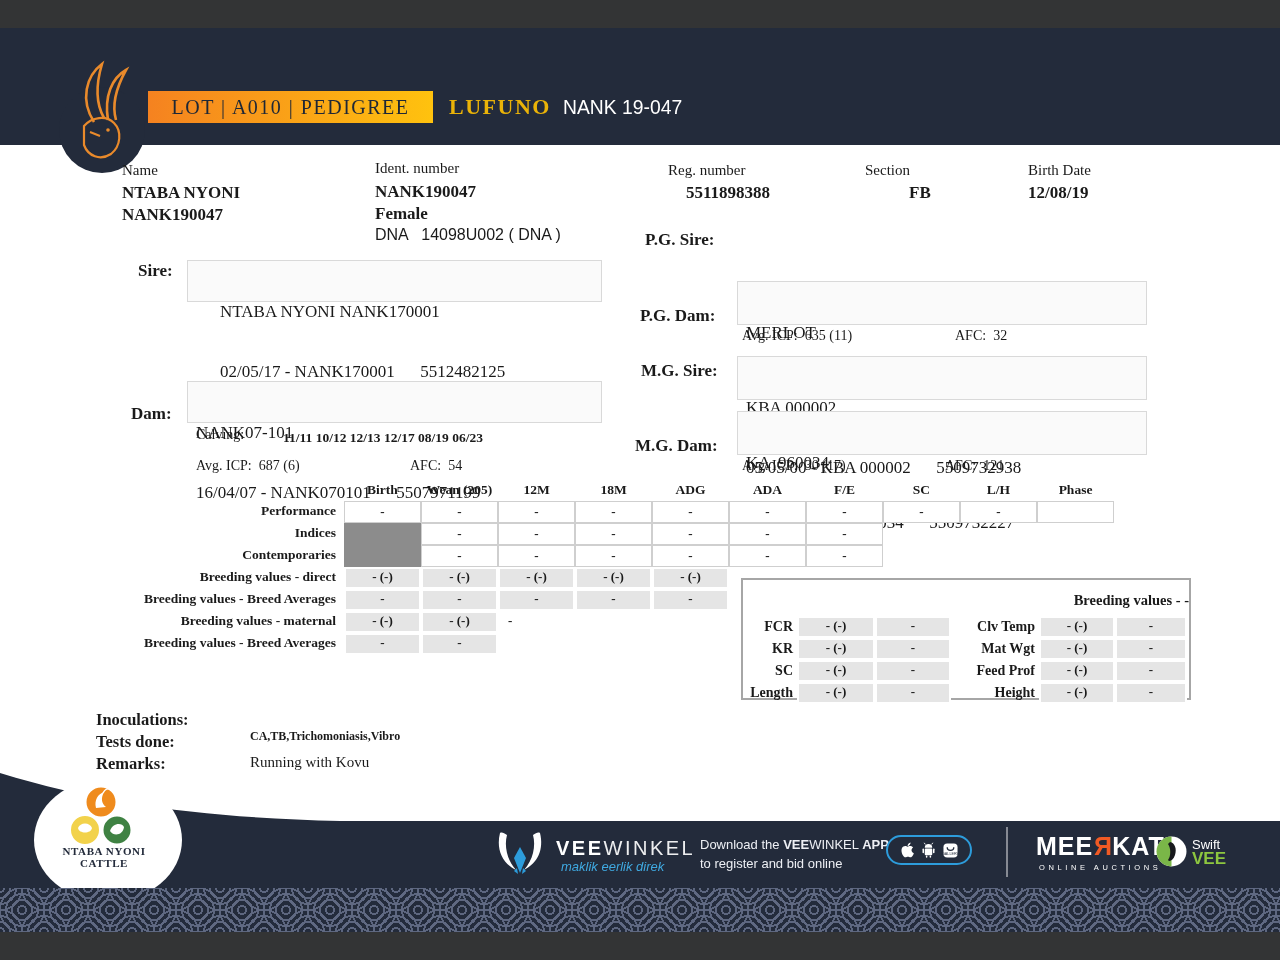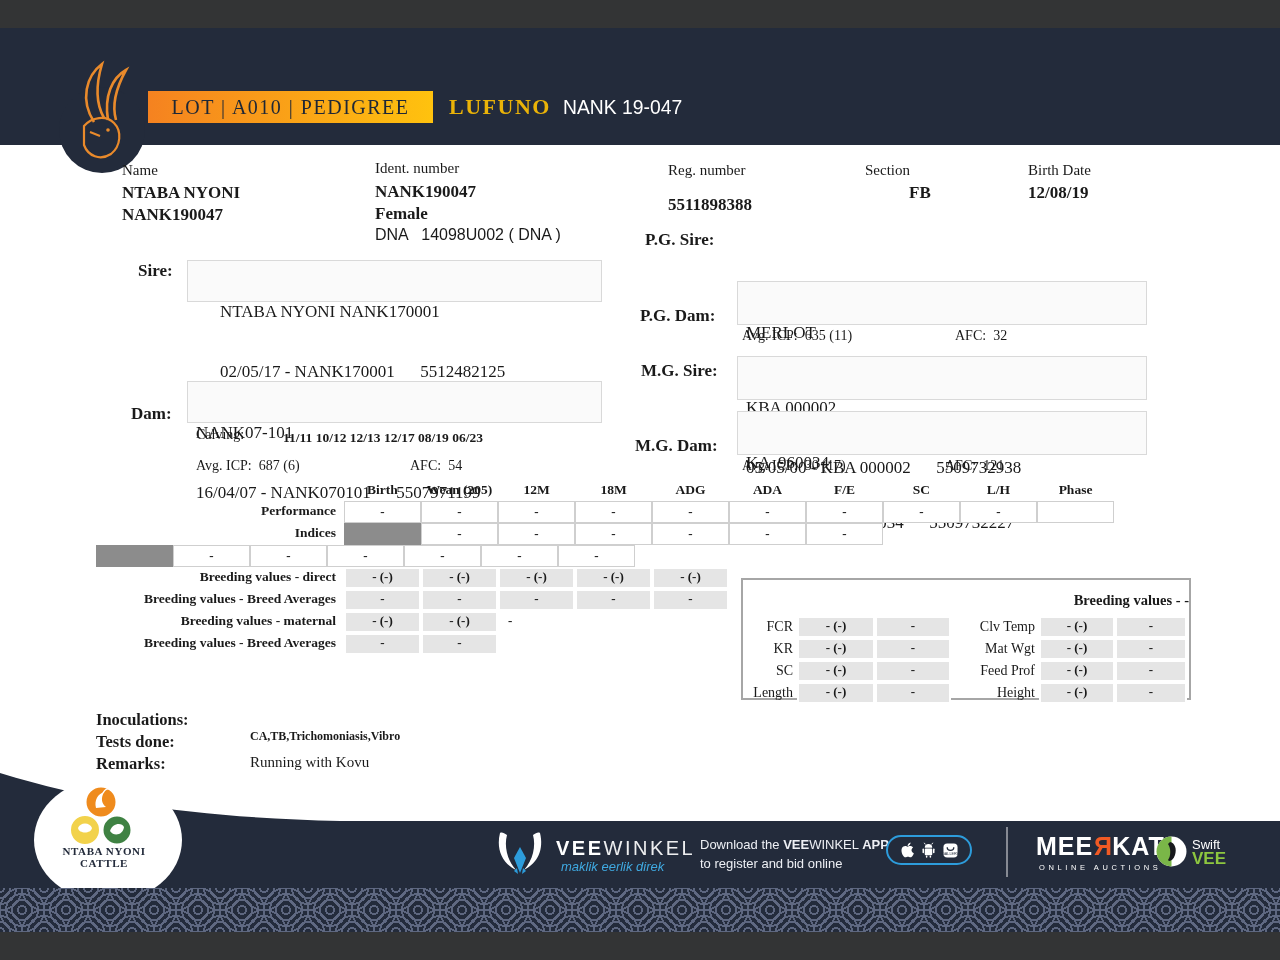--- a/index.html
+++ b/index.html
@@ -37,21 +37,21 @@
   .pcell.sd{background:#8C8C8C;border:1px solid #8C8C8C;}
   .pcell.sg{background:#E5E5E5;border:2px solid #fff;line-height:16px;}
   .pcell.sp{text-align:left;padding-left:10px;line-height:19px;}
   .pcell.sn{}
   
   .bbox{left:741px;top:578px;width:450px;height:122px;border:2px solid #A6A6A6;background:#fff;
         box-sizing:border-box;}
   .btitle{text-align:right;font-weight:bold;font-size:14.5px;margin-top:12px;}
   .brows{margin-top:7px;}
   .bbr{display:flex;height:22px;}
-  .bbl,.bbl2{font-weight:normal;font-size:14px;line-height:22px;text-align:right;box-sizing:border-box;padding-right:4px;}
+  .bbl,.bbl2{font-weight:bold;font-size:14px;line-height:22px;text-align:right;box-sizing:border-box;padding-right:4px;}
   .bbl{width:54px;} .bbl2{width:88px;}
   .bbc,.bbc2,.bbc3,.bbc4{background:#E5E5E5;border:2px solid #fff;box-sizing:border-box;text-align:center;
         font-weight:bold;font-size:13px;line-height:16px;}
   .bbc{width:78px;}.bbc2{width:76px;}.bbc3{width:76px;}.bbc4{width:72px;}
   
   .nlbl{font-size:16.5px;font-weight:bold;}
   .nval{font-size:12px;font-weight:bold;}
   .nval2{font-size:15px;}
   
   .fpattern{left:0;top:888px;width:1280px;height:44px;background-color:#232B3B;
@@ -107,21 +107,21 @@
   <div class="abs lbl" style="left:122px;top:162px;">Name</div>
   <div class="abs bv17" style="left:122px;top:183px;">NTABA NYONI</div>
   <div class="abs bv17" style="left:122px;top:205px;">NANK190047</div>
 
   <div class="abs lbl" style="left:375px;top:160px;">Ident. number</div>
   <div class="abs bv17" style="left:375px;top:182px;">NANK190047</div>
   <div class="abs bv17" style="left:375px;top:204px;">Female</div>
   <div class="abs dna" style="left:375px;top:226px;">DNA   14098U002 ( DNA )</div>
 
   <div class="abs lbl" style="left:668px;top:162px;">Reg. number</div>
-  <div class="abs bv17" style="left:668px;top:183px;margin-top:12px;">5511898388</div>
+  <div class="abs bv17" style="left:686px;top:183px;">5511898388</div>
   <div class="abs lbl" style="left:865px;top:162px;">Section</div>
   <div class="abs bv17" style="left:865px;top:183px;margin-left:44px;">FB</div>
   <div class="abs lbl" style="left:1028px;top:162px;">Birth Date</div>
   <div class="abs bv17" style="left:1028px;top:183px;">12/08/19</div>
 
   <div class="abs plbl" style="left:138px;top:261px;">Sire:</div>
   <div class="abs pbox" style="left:187px;top:260px;width:415px;height:42px;padding-left:32px;">
     <div>NTABA NYONI NANK170001</div>
     <div>02/05/17 - NANK170001      5512482125</div>
   </div>
@@ -194,20 +194,21 @@
         <div class="pcell sw">-</div>
         <div class="pcell sw">-</div>
         <div class="pcell sw">-</div>
         <div class="pcell sw">-</div>
         <div class="pcell sw">-</div>
         <div class="pcell sn"></div>
         <div class="pcell sn"></div>
         <div class="pcell sn"></div>
       </div>
       <div class="ptr">
+        <div class="plabel">Contemporaries</div>
         <div class="pcell sd"></div>
         <div class="pcell sw">-</div>
         <div class="pcell sw">-</div>
         <div class="pcell sw">-</div>
         <div class="pcell sw">-</div>
         <div class="pcell sw">-</div>
         <div class="pcell sw">-</div>
         <div class="pcell sn"></div>
         <div class="pcell sn"></div>
         <div class="pcell sn"></div>

